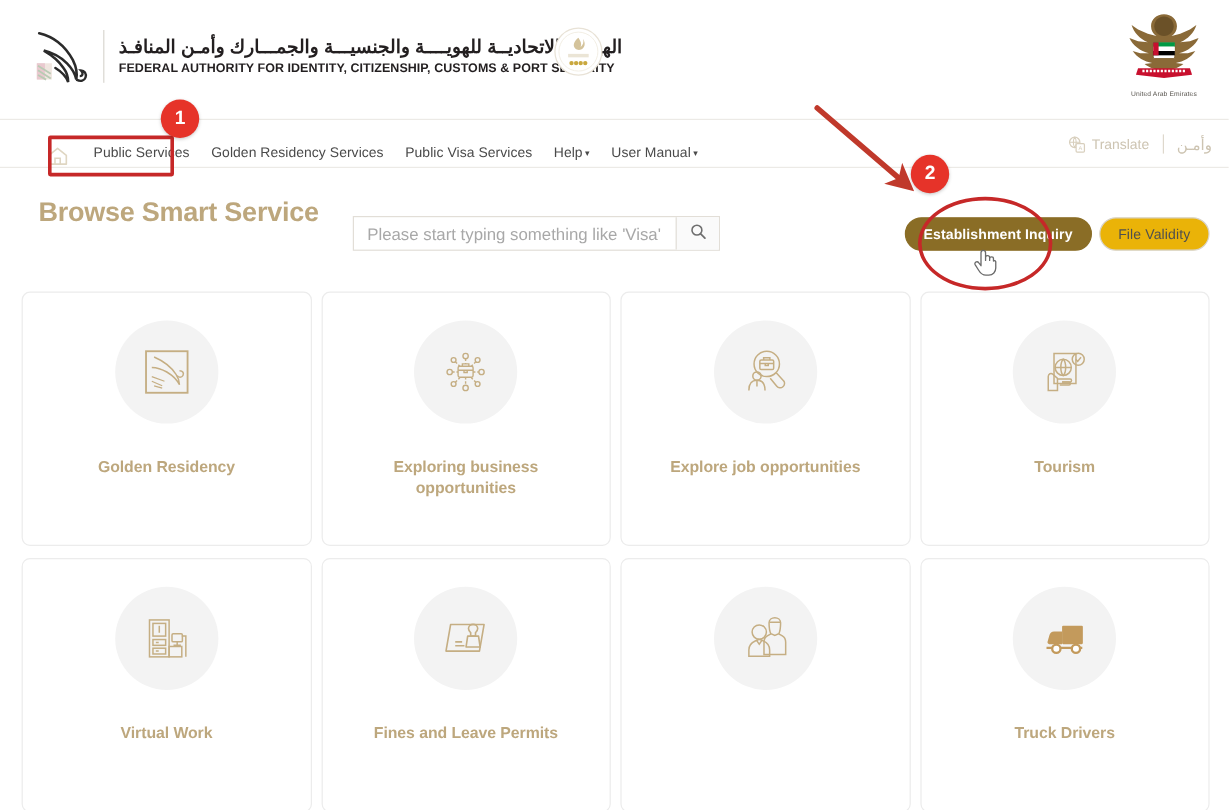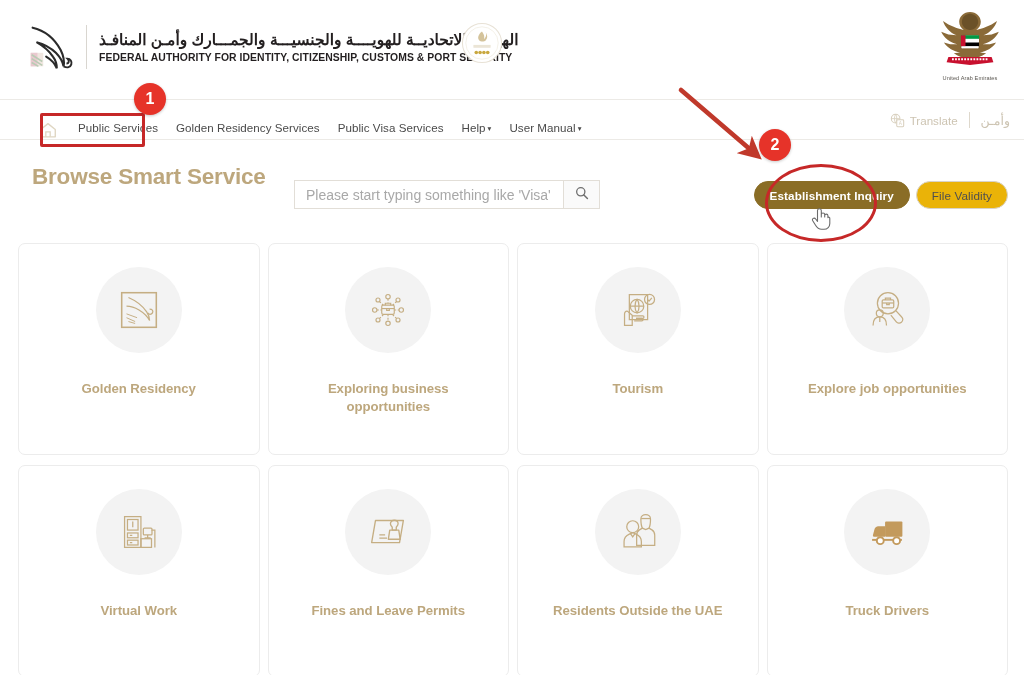--- a/index.html
+++ b/index.html
@@ -296,51 +296,51 @@
           </g>
         </svg>
       </span>
       <div class="card-label">Exploring business opportunities</div>
     </div>
 
     <div class="card">
       <span class="icon-circle">
         <svg viewBox="0 0 52 52" width="50" height="50">
           <g stroke="#c5ae83" stroke-width="1.3" fill="none">
-            <path d="M17 10 L36 10 L36 36 L17 36 Z"></path>
-            <circle cx="25" cy="22" r="7"></circle>
-            <path d="M18 22 L32 22 M25 15 C27.8 18, 27.8 26, 25 29 C22.2 26, 22.2 18, 25 15Z"></path>
-            <circle cx="38" cy="15" r="5.2"></circle>
-            <path d="M35.8 15 L37.5 16.8 L40.4 13.3"></path>
-            <path d="M12 30 C12 27.5, 14.5 26.5, 16 28 L20 31.5 L20 42 L12 42 Z"></path>
-            <path d="M20 32 L31 32 C32.6 32, 32.6 34.6, 31 34.6 L24 34.6"></path>
-            <path d="M24 34.6 L30 34.6 C31.6 34.6, 31.6 37.2, 30 37.2 L22 37.2"></path>
-          </g>
-        </svg>
-      </span>
-      <div class="card-label">Tourism</div>
-    </div>
-
-    <div class="card">
-      <span class="icon-circle">
-        <svg viewBox="0 0 52 52" width="50" height="50">
-          <g stroke="#c5ae83" stroke-width="1.3" fill="none">
             <circle cx="27" cy="19" r="11"></circle>
             <path d="M35.2 26.6 L41.5 33.5 C43 35, 42.6 37.4, 41 38.8 C39.4 40.2, 37 39.9, 35.7 38.3 L30 31.4"></path>
             <rect x="21" y="15.5" width="12" height="8.4" rx="1.2"></rect>
             <path d="M24.3 15.5 L24.3 13.6 L29.7 13.6 L29.7 15.5"></path>
             <path d="M21 18.7 L33 18.7"></path>
             <path d="M25.7 18.7 L25.7 20.4 L28.3 20.4 L28.3 18.7"></path>
             <circle cx="18.5" cy="29.5" r="3.6"></circle>
             <path d="M11.5 42 C11.5 35.8, 14.7 33.2, 18.5 33.2 C22.3 33.2, 25.5 35.8, 25.5 42"></path>
             <path d="M18.5 33.2 L18.5 38.5"></path>
           </g>
         </svg>
       </span>
       <div class="card-label">Explore job opportunities</div>
+    </div>
+
+    <div class="card">
+      <span class="icon-circle">
+        <svg viewBox="0 0 52 52" width="50" height="50">
+          <g stroke="#c5ae83" stroke-width="1.3" fill="none">
+            <path d="M17 10 L36 10 L36 36 L17 36 Z"></path>
+            <circle cx="25" cy="22" r="7"></circle>
+            <path d="M18 22 L32 22 M25 15 C27.8 18, 27.8 26, 25 29 C22.2 26, 22.2 18, 25 15Z"></path>
+            <circle cx="38" cy="15" r="5.2"></circle>
+            <path d="M35.8 15 L37.5 16.8 L40.4 13.3"></path>
+            <path d="M12 30 C12 27.5, 14.5 26.5, 16 28 L20 31.5 L20 42 L12 42 Z"></path>
+            <path d="M20 32 L31 32 C32.6 32, 32.6 34.6, 31 34.6 L24 34.6"></path>
+            <path d="M24 34.6 L30 34.6 C31.6 34.6, 31.6 37.2, 30 37.2 L22 37.2"></path>
+          </g>
+        </svg>
+      </span>
+      <div class="card-label">Tourism</div>
     </div>
 
     <div class="card">
       <span class="icon-circle">
         <svg viewBox="0 0 52 52" width="50" height="50">
           <g stroke="#c5ae83" stroke-width="1.3" fill="none">
             <rect x="11" y="10" width="17" height="32"></rect>
             <rect x="14" y="13" width="11" height="11"></rect>
             <path d="M19.5 15 L19.5 21"></path>
             <rect x="14" y="27" width="11" height="5"></rect>
@@ -381,21 +381,20 @@
             <path d="M29.3 12 L38.7 12"></path>
             <path d="M30.6 22 L27.5 23.8 C25.6 24.9, 24.6 27, 24.6 29.4 L24.6 40 L43.4 40 L43.4 29.4
                      C43.4 27, 42.4 24.9, 40.5 23.8 L37.4 22"></path>
             <circle cx="20.5" cy="20.5" r="6.2"></circle>
             <path d="M20.5 26.7 L17 28.2 C13.6 29.7, 11.5 32.6, 11.5 36 L11.5 41.5 L29.5 41.5 L29.5 36
                      C29.5 32.6, 27.4 29.7, 24 28.2 L20.5 26.7"></path>
             <path d="M18 27.5 L20.5 31 L23 27.5"></path>
           </g>
         </svg>
       </span>
-      <div class="card-label">Residents Outside the UAE</div>
     </div>
 
     <div class="card">
       <span class="icon-circle">
         <svg viewBox="0 0 52 52" width="50" height="50">
           <g fill="#c39a5c">
             <rect x="24" y="15" width="18" height="16" rx="1"></rect>
             <path d="M24 20 L17 20 C15 20, 13.5 21.4, 13 23.2 L11.4 29 C11.1 30, 11.8 31, 12.8 31
                      L24 31 Z"></path>
             <path d="M10.5 33.2 L41.5 33.2 L41.5 35.2 L10.5 35.2 Z"></path>

